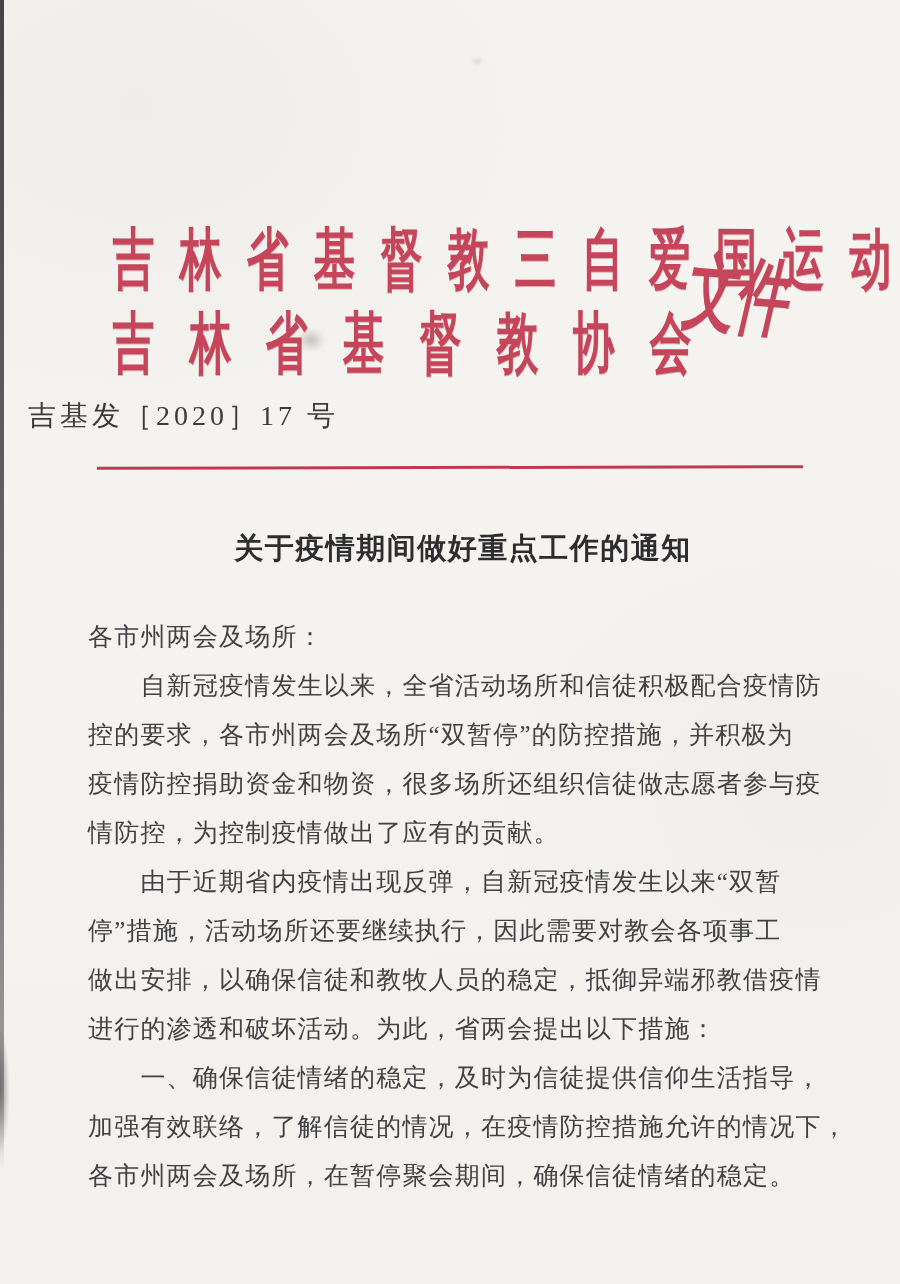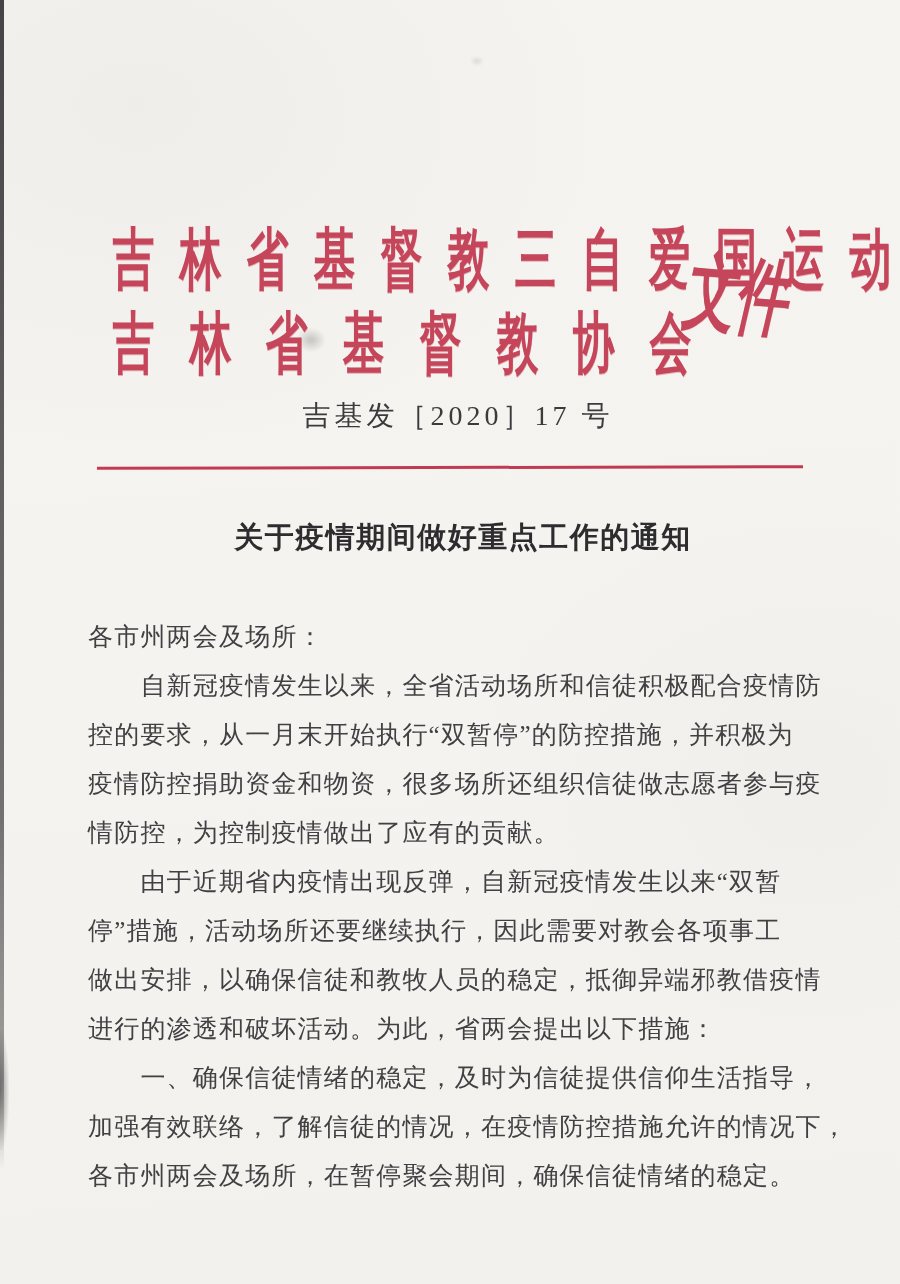--- a/index.html
+++ b/index.html
@@ -57,43 +57,42 @@
     color: var(--header_red, #c5455a);
     font-weight: bold; font-size: 84px; line-height: 92px;
     white-space: nowrap;
     transform: rotate(5deg) skewX(-8deg) scaleX(0.62);
     transform-origin: left top;
     text-shadow: 0.5px 0.5px 0 rgba(197,69,90,0.4);
   }
 
   .doc-number {
     position: absolute; top: 398px; left: 0; right: 4px;
-    padding-left: 20px;
-    text-align: center;
+    padding-left: 28px;
+    text-align: left;
     font-size: 28px; line-height: 36px;
     letter-spacing: 4px;
     color: #3b3b3d;
   }
 
   .red-rule {
     position: absolute; left: 97px; top: 466px;
     width: 706px; height: 3px;
     background: var(--rule_red, #c23a52);
     transform: rotate(-0.12deg);
   }
 
   .doc-title {
-    position: absolute; top: 516px; left: 0; right: 0; margin: 4px;
+    position: absolute; top: 516px; left: 0; right: 0; margin: 12px;
     padding-left: 26px;
     text-align: center;
     font-size: 29px; line-height: 40px;
     font-weight: bold;
     letter-spacing: 1.5px;
     color: #2d2d2f;
-    font-family: Liberation Mono, monospace;
   }
 
   .doc-body {
     position: absolute; top: 612px; left: 88px; width: 760px;
     font-size: 25px; line-height: 49px;
     letter-spacing: 1.2px;
     color: #414144;
   }
   .doc-body .line { height: 49px; white-space: nowrap; }
 </style>
@@ -138,21 +137,21 @@
 
   <div class="doc-number">吉基发［2020］17 号</div>
 
   <div class="red-rule"></div>
 
   <h1 class="doc-title">关于疫情期间做好重点工作的通知</h1>
 
   <main class="doc-body">
     <div class="line">各市州两会及场所：</div>
     <div class="line">　　自新冠疫情发生以来，全省活动场所和信徒积极配合疫情防</div>
-    <div class="line">控的要求，从一月末开始执行“双暂停”的防控措施，并积极为</div>
+    <div class="line">控的要求，各市州两会及场所“双暂停”的防控措施，并积极为</div>
     <div class="line">疫情防控捐助资金和物资，很多场所还组织信徒做志愿者参与疫</div>
     <div class="line">情防控，为控制疫情做出了应有的贡献。</div>
     <div class="line">　　由于近期省内疫情出现反弹，自新冠疫情发生以来“双暂</div>
     <div class="line">停”措施，活动场所还要继续执行，因此需要对教会各项事工</div>
     <div class="line">做出安排，以确保信徒和教牧人员的稳定，抵御异端邪教借疫情</div>
     <div class="line">进行的渗透和破坏活动。为此，省两会提出以下措施：</div>
     <div class="line">　　一、确保信徒情绪的稳定，及时为信徒提供信仰生活指导，</div>
     <div class="line">加强有效联络，了解信徒的情况，在疫情防控措施允许的情况下，</div>
     <div class="line">各市州两会及场所，在暂停聚会期间，确保信徒情绪的稳定。</div>
   </main>

